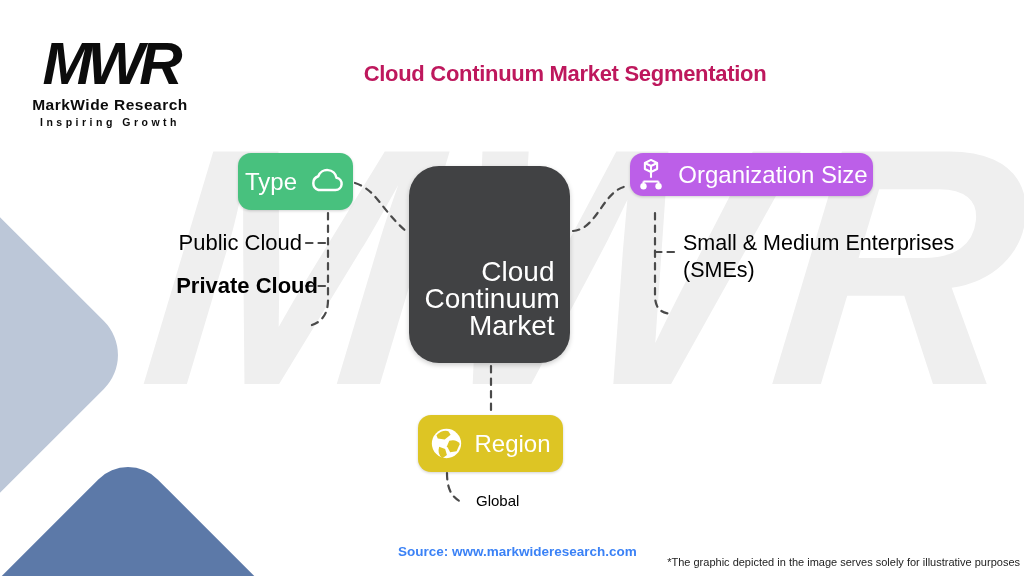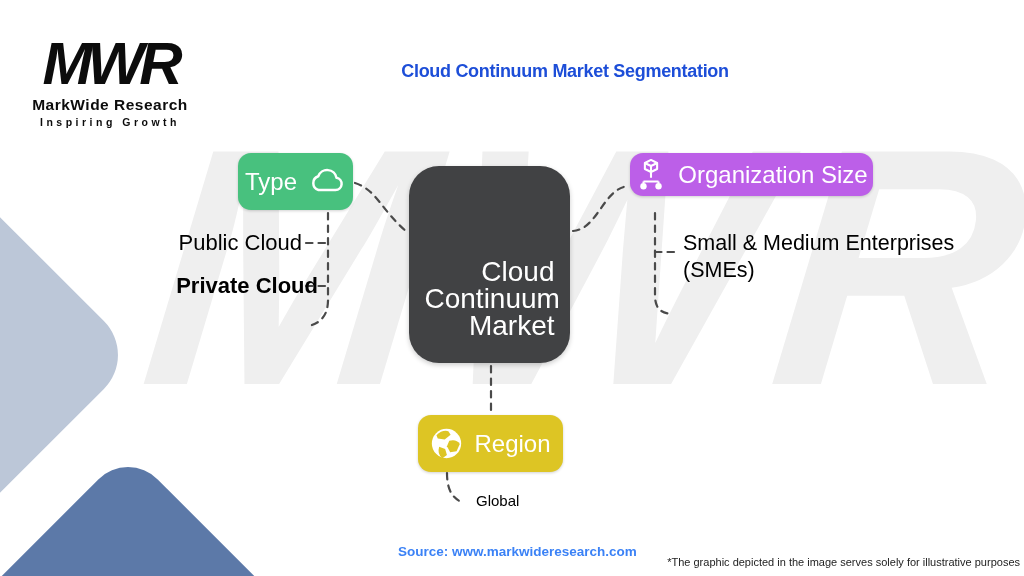--- a/index.html
+++ b/index.html
@@ -21,21 +21,21 @@
   .connectors{position:absolute;left:0;top:0;z-index:1;}
   .connectors path{fill:none;stroke:#4a4a4a;stroke-width:2.2;stroke-dasharray:6.5 6;stroke-linecap:round;}
   
   .logo{position:absolute;left:28px;top:34px;width:164px;text-align:center;z-index:2;color:#0c0c0c;}
   .logo-mark{font-size:60px;line-height:60px;font-weight:900;font-style:italic;letter-spacing:-5px;}
   .logo-name{font-size:15.5px;font-weight:800;letter-spacing:.5px;margin-top:2px;}
   .logo-tagline{font-size:10.5px;font-weight:700;letter-spacing:3.5px;margin-top:2px;}
   
   .title{
     position:absolute;left:320px;top:61px;width:490px;z-index:2;text-align:center;
-    font-size:18px;font-weight:700;letter-spacing:-.3px;color:#1d4ed8;
+    font-size:22px;font-weight:700;letter-spacing:-.3px;color:#be185d;
   }
   
   .pill{
     position:absolute;z-index:2;display:flex;align-items:center;justify-content:center;gap:11px;
     border-radius:13px;color:#fff;font-size:24px;font-weight:400;
     box-shadow:0 1px 3px rgba(0,0,0,.18);
   }
   .pill-type{left:238px;top:153px;width:115px;height:57px;background:#48c17e;}
   .pill-org{left:630px;top:153px;width:243px;height:43px;background:#bc5fe8;}
   .pill-region{left:418px;top:415px;width:145px;height:57px;background:#ddc524;text-align:right;}

